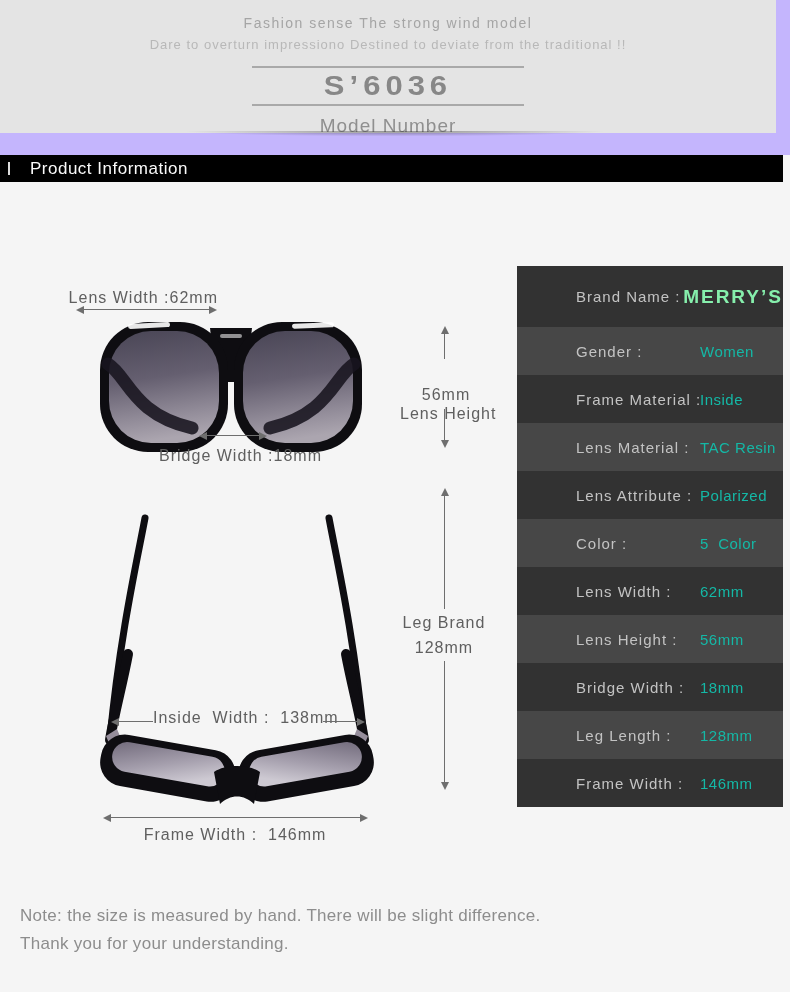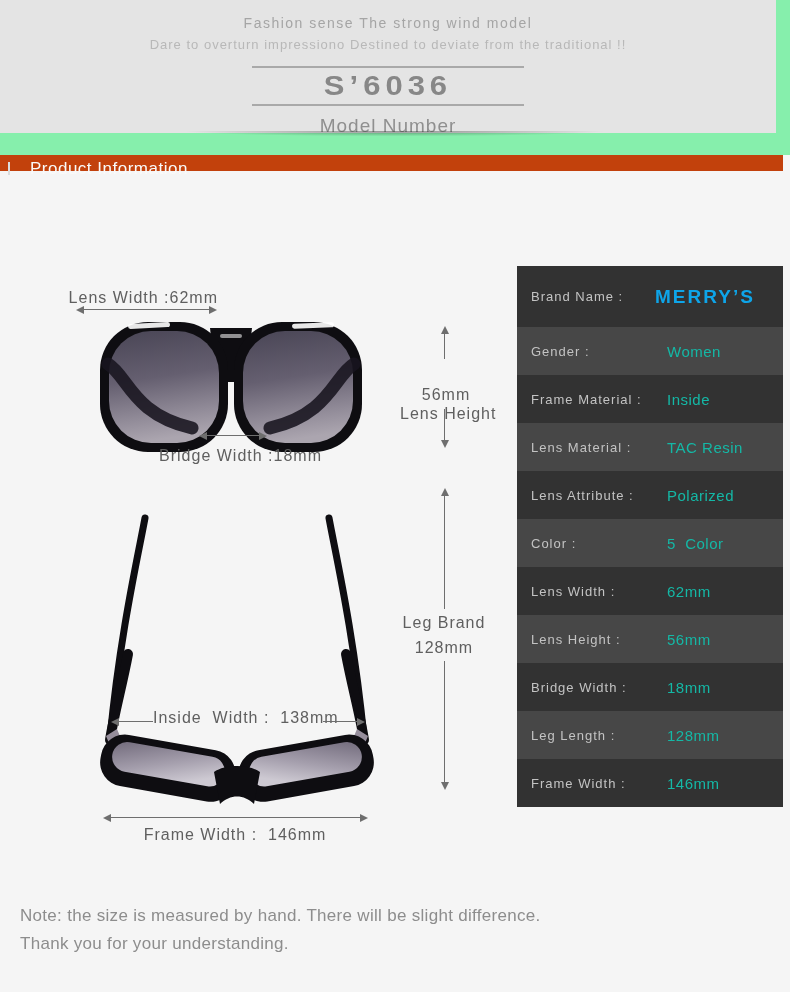--- a/index.html
+++ b/index.html
@@ -1,38 +1,38 @@
 <!DOCTYPE html>
 <html><head>
 <meta charset="utf-8">
 <style>
   * { margin:0; padding:0; box-sizing:border-box; }
   html,body { width:790px; height:992px; }
   body { font-family:"Liberation Sans", sans-serif; background:#ffffff; overflow:hidden; }
   #page { position:relative; width:790px; height:992px; background:#f5f5f5; }
 
   
-  .top-white { position:absolute; left:0; top:0; width:790px; height:155px; background:#86efac; }
+  .top-white { position:absolute; left:0; top:0; width:790px; height:155px; background:#c4b5fd; }
   .header-gray { position:absolute; left:0; top:0; width:776px; height:133px; background:#e4e4e4; }
   .tagline1 { position:absolute; left:0; top:15px; width:100%; text-align:center;
               font-size:14px; color:#a5a5a5; letter-spacing:1.5px; }
   .tagline2 { position:absolute; left:0; top:37px; width:100%; text-align:center;
               font-size:13px; color:#b8b8b8; letter-spacing:1px; }
   .model-row { position:absolute; left:0; top:66px; width:100%; height:40px;
                display:flex; align-items:center; justify-content:center;flex-direction:column; }
   .model-line { width:272px; height:2px; background:#a9a9a9; }
   .model-number { margin:0 22px; font-size:31px; font-weight:bold; color:#878787;
                   letter-spacing:5px; transform:scaleY(0.92); white-space:pre; }
   .model-label { position:absolute; left:0; top:115px; width:100%; text-align:center;
                  font-size:19px; color:#8f8f8f; letter-spacing:1px; }
   .header-shadow { position:absolute; left:95px; top:131px; width:600px; height:14px;
                    background:radial-gradient(ellipse 50% 55% at 50% 0%, rgba(40,40,40,0.45), rgba(40,40,40,0.0) 70%); }
 
   
-  .section-bar { position:absolute; left:0; top:155px; width:783px; height:16px; background:#c2410c; }
+  .section-bar { position:absolute; left:0; top:155px; width:783px; height:27px; background:#000000; }
   .section-tick { position:absolute; left:8px; top:7px; width:2px; height:13px; background:#dcdcdc;
                   font-size:0; overflow:hidden; color:transparent; }
   .section-title { position:absolute; left:30px; top:4px; font-size:17px; color:#fafafa; letter-spacing:0.5px; }
 
   
   .ann { position:absolute; font-size:16px; color:#5f5f5f; letter-spacing:1px;
          text-align:center; white-space:pre; }
   .h-arrow { position:absolute; height:9px; display:flex; align-items:center; }
   .h-arrow .line { flex:1; height:1px; background:#6e6e6e; }
   .tip-left  { width:0; height:0; border-top:4px solid transparent; border-bottom:4px solid transparent; border-right:8px solid #6e6e6e; }
@@ -40,23 +40,23 @@
   .v-arrow { position:absolute; width:9px; display:flex; flex-direction:column; align-items:center; }
   .v-arrow .vline { flex:1; width:1px; background:#6e6e6e; }
   .tip-up   { width:0; height:0; border-left:4px solid transparent; border-right:4px solid transparent; border-bottom:8px solid #6e6e6e; }
   .tip-down { width:0; height:0; border-left:4px solid transparent; border-right:4px solid transparent; border-top:8px solid #6e6e6e; }
 
   
   .spec-table { position:absolute; left:517px; top:266px; width:266px; }
   .spec-row { height:48px; display:flex; align-items:center; background:#474747; }
   .spec-row:nth-child(odd) { background:#323232; }
   .spec-row.first { height:61px; }
-  .spec-label { width:150px; padding-left:14px; font-size:13px; color:#c3c3c3; letter-spacing:1px; white-space:pre; }
+  .spec-label { width:150px; padding-left:26px; font-size:15px; color:#c3c3c3; letter-spacing:1px; white-space:pre;margin-left:33px; }
   .spec-value { font-size:15px; color:#14b8a6; letter-spacing:0.5px; white-space:pre; }
-  .spec-value.brand { font-size:19px; font-weight:bold; color:#0ea5e9; letter-spacing:2px; margin-left:-12px; }
+  .spec-value.brand { font-size:19px; font-weight:bold; color:#86efac; letter-spacing:2px; margin-left:-12px; }
 
   
   .note { position:absolute; left:20px; top:902px; font-size:17px; color:#8d8d8d;
           line-height:28px; letter-spacing:0.3px; }
 
   .glasses { position:absolute; }
 </style>
 </head>
 <body>
 

